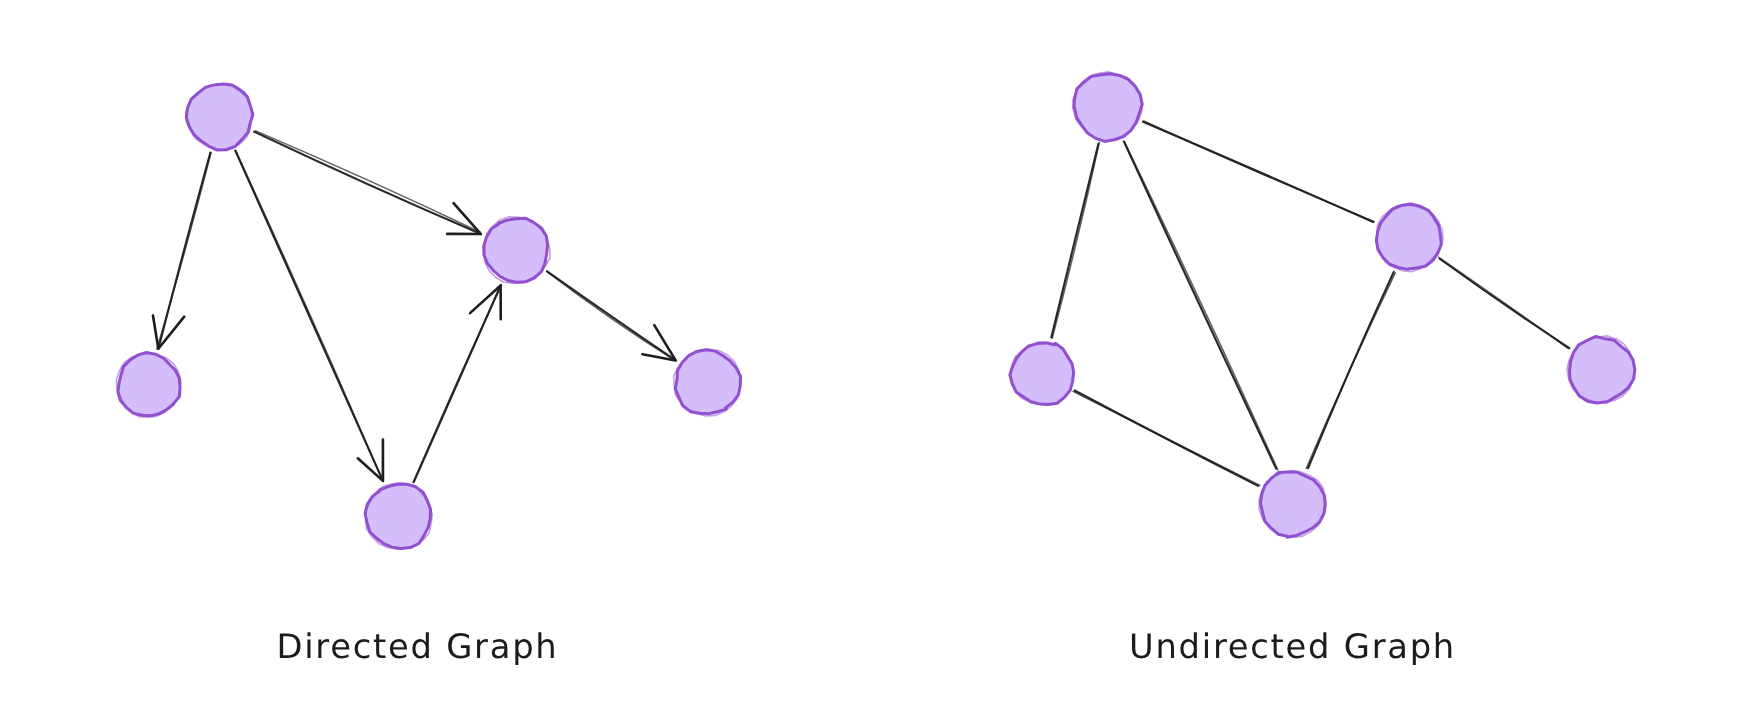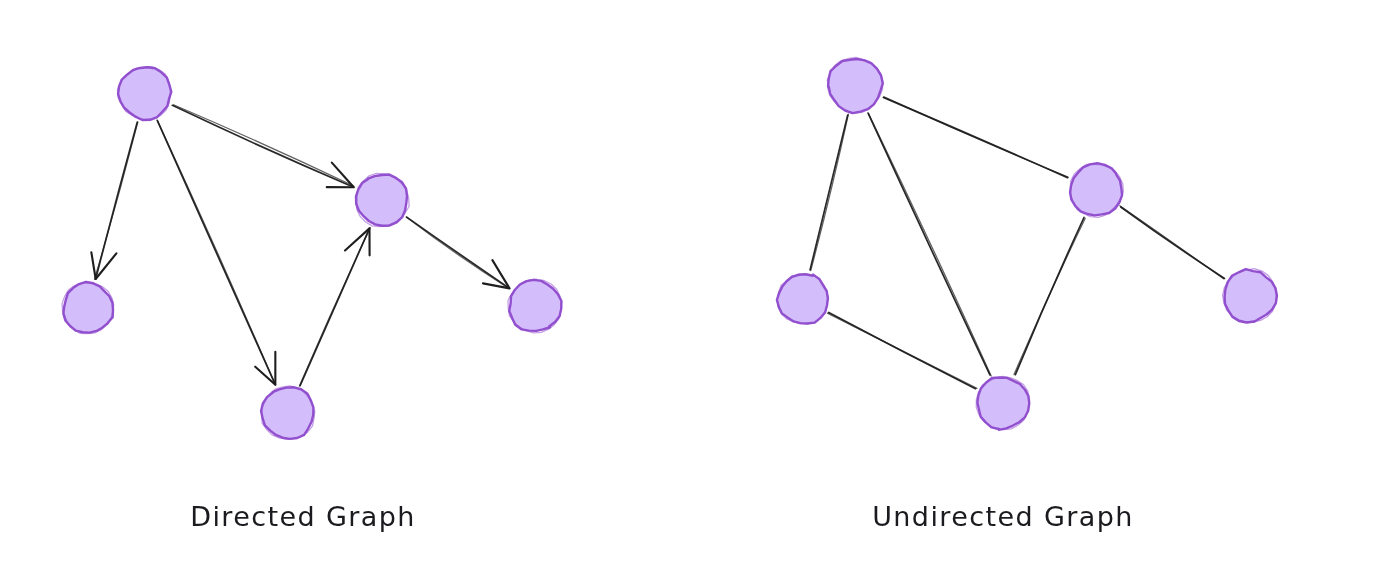--- a/index.html
+++ b/index.html
@@ -14,20 +14,21 @@
     overflow: hidden;
     font-family: "DejaVu Sans", sans-serif;
     position: relative;
   }
   #canvas-root {
     position: absolute;
     left: 0;
     top: 0;
     width: 1308px;
     height: 567px;
+    padding-left: 31px;
   }
   svg.diagram {
     display: block;
     width: 1400px;
     height: 567px;
     background: #ffffff;
   }
   .graph-label {
     font-family: "DejaVu Sans", "Liberation Sans", sans-serif;
     font-size: 27px;

